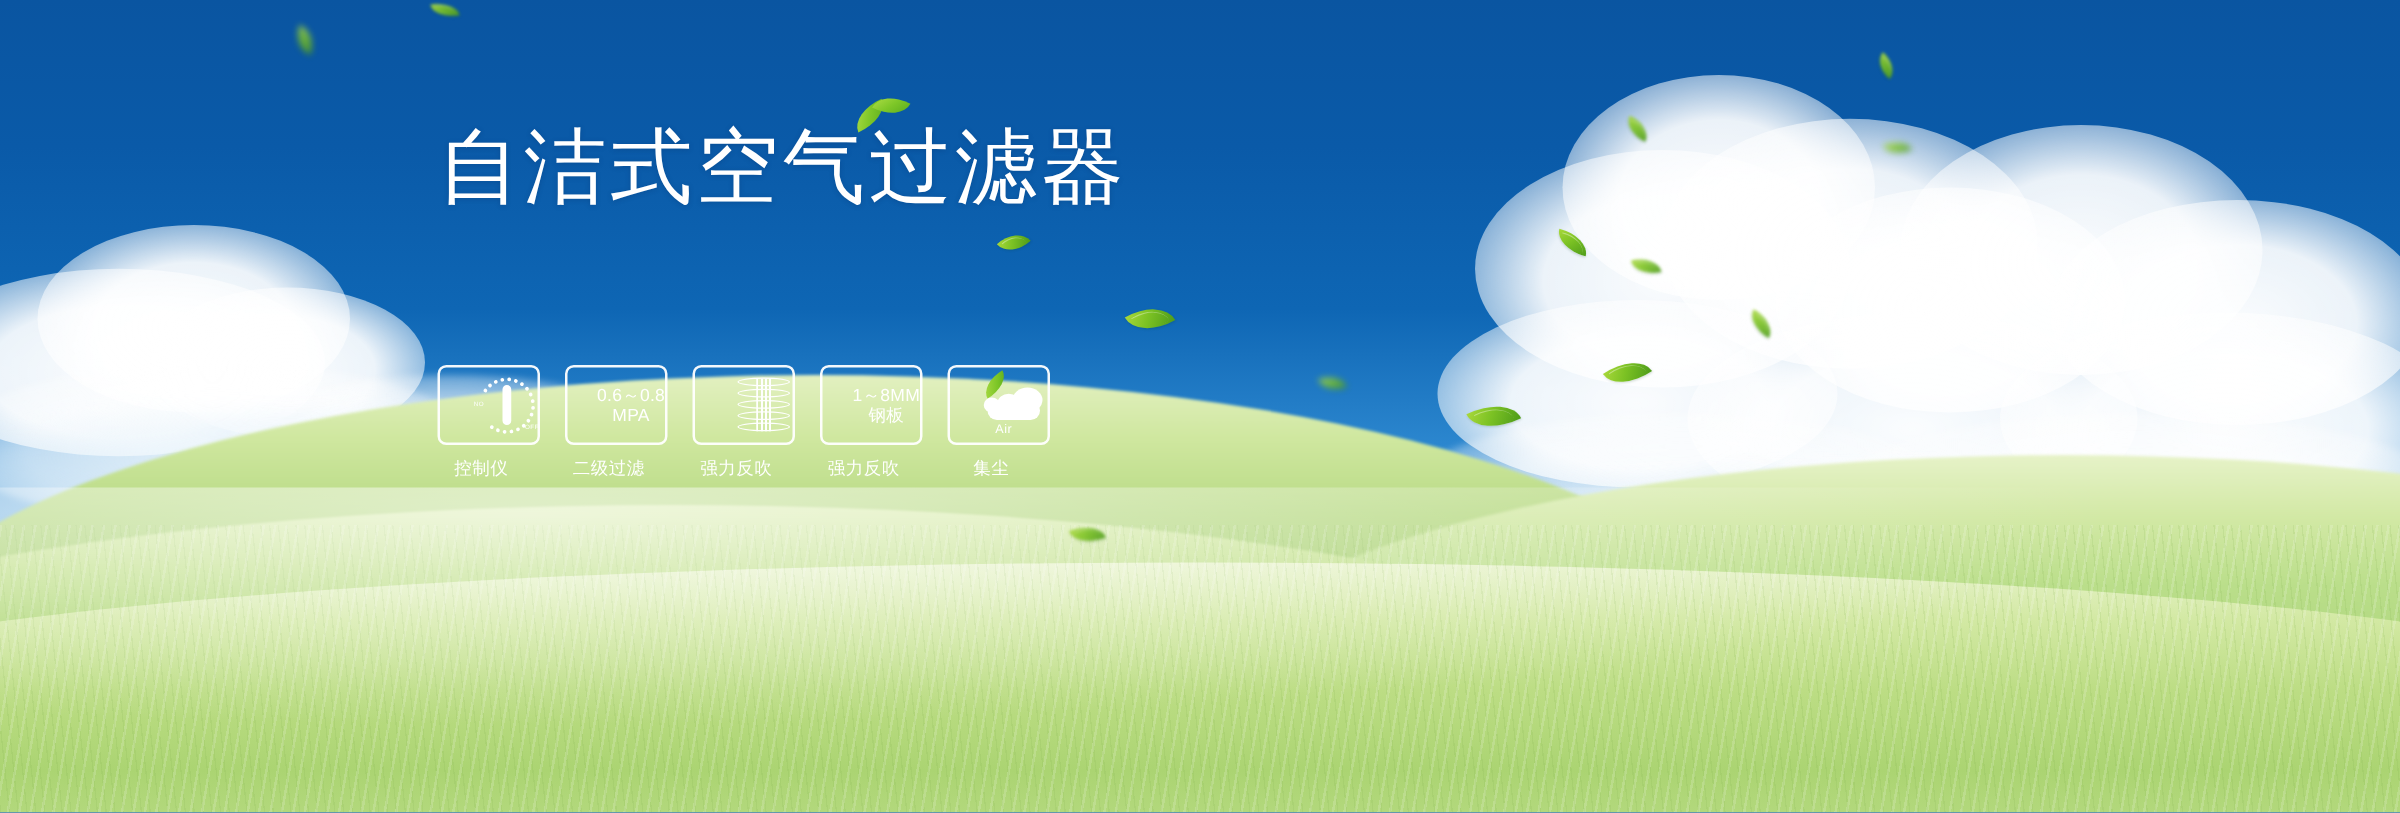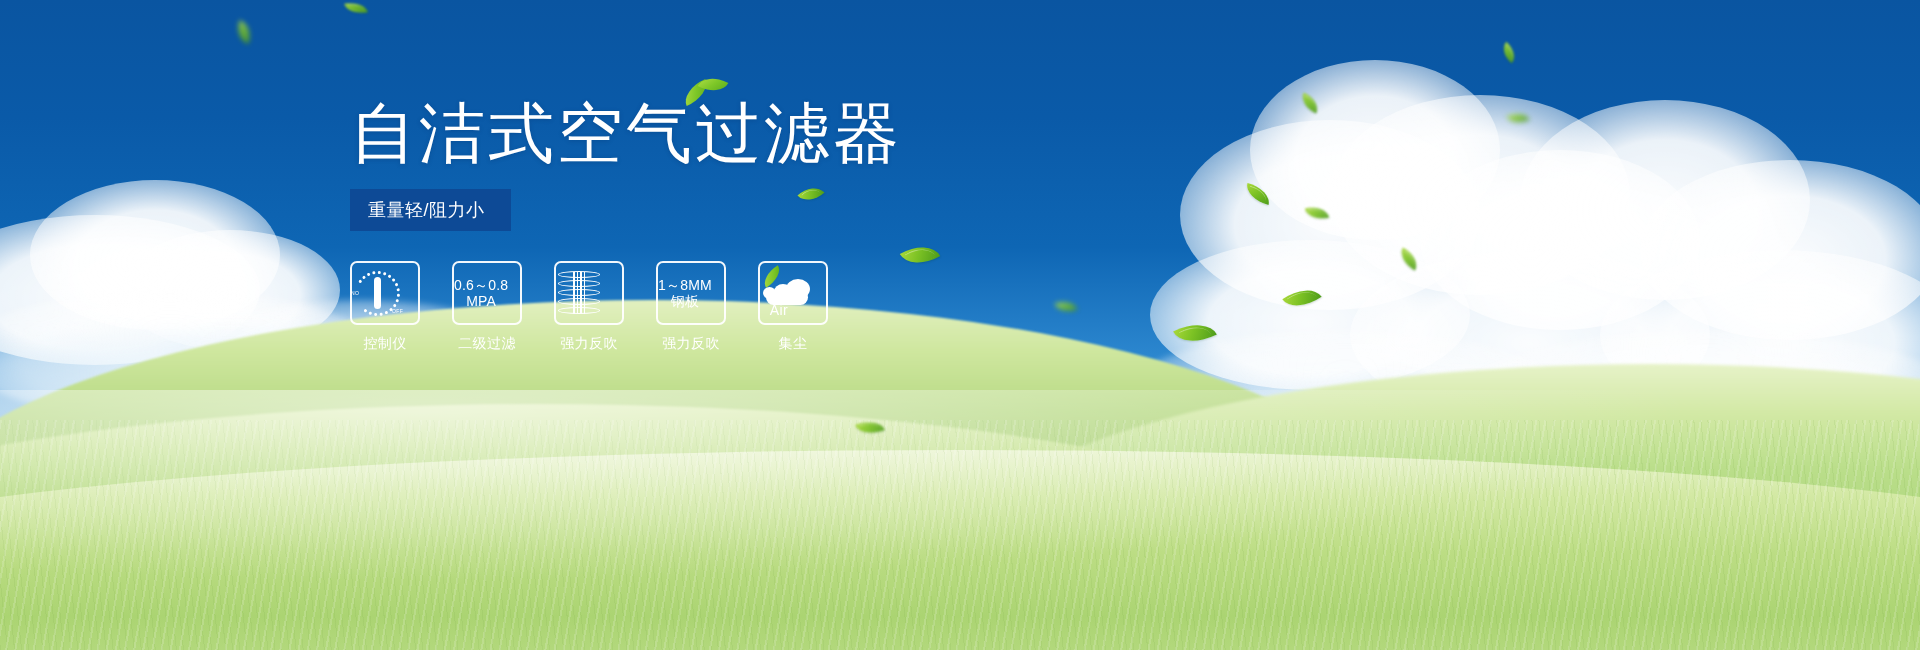--- a/index.html
+++ b/index.html
@@ -157,27 +157,28 @@
   }
 
   
   #features {
     margin-top:30px;
     display:flex;
     gap:32px;
   }
   .feature { width:70px; text-align:center; }
   .fbox {
-    width:70px; height:64px;
+    width:82px; height:64px;
     border:2px solid rgba(255,255,255,.95);
     border-radius:7px;
     display:flex; flex-direction:column;
-    align-items:flex-start; justify-content:center;
+    align-items:flex-end; justify-content:center;
     color:#ffffff;
     position:relative;
+    margin-top:31px;
   }
   .fbox .ftext {
     font-size:14px; line-height:1.15; letter-spacing:.2px;
     text-align:center; white-space:nowrap;
   }
   .fcap {
     margin-top:10px;
     color:#ffffff;
     font-size:14px;
     letter-spacing:.4px;
@@ -227,21 +228,21 @@
     width:42px; height:15px; background:#fff; border-radius:9px;
   }
   .aircloud .gl {
     position:absolute;
     width:22px; height:13px;
     background:linear-gradient(120deg,#b6e04a 0%, #79c425 60%, #4f9e18 100%);
     border-radius:100% 0 100% 0;
   }
   .aircloud .airtext {
     position:absolute; left:0; right:16px; bottom:-3px;
-    text-align:center; font-size:14px; color:#fff; letter-spacing:.4px;
+    text-align:center; font-size:10px; color:#fff; letter-spacing:.4px;
   }
 </style>
 </head>
 <body>
 
 <div id="banner">
 
   <div>
 
     <div class="cloud" style="left:-70px; top:215px; width:330px; height:150px;"></div>
@@ -308,23 +309,20 @@
 
     <div style="position:relative;">
       <h1 id="title">自洁式空气过滤器</h1>
       <div id="title-leaf">
         <span class="tl a"></span>
         <span class="tl b"></span>
       </div>
     </div>
 
     <div id="tabs">
-      <div class="tab dark">
-        <span>重量轻/阻力小</span>
-      </div>
     </div>
 
     <div id="features">
 
       <div class="feature">
         <div class="fbox">
           <div class="dial">
             <span class="dot" style="transform:rotate(215deg) translate(21px)"></span>
             <span class="dot" style="transform:rotate(230deg) translate(21px)"></span>
             <span class="dot" style="transform:rotate(245deg) translate(21px)"></span>

